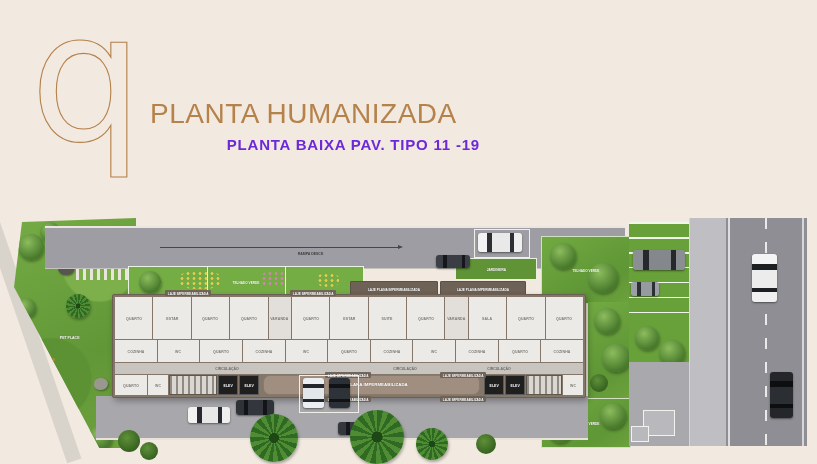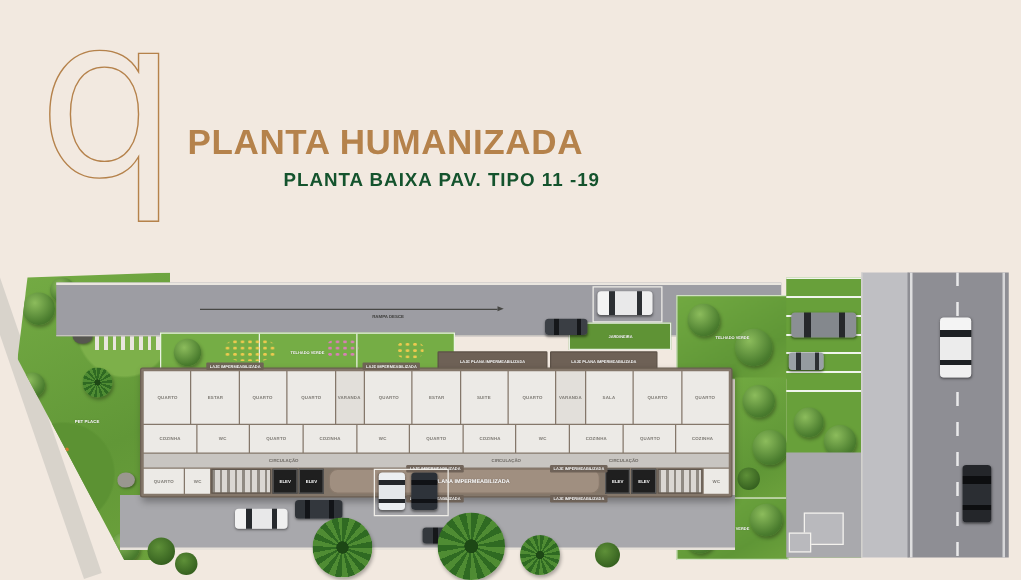--- a/index.html
+++ b/index.html
@@ -2,24 +2,24 @@
 <html><head>
 <meta charset="utf-8">
 <style>
   html,body{margin:0;padding:0}
   #scene{position:relative;width:817px;height:464px;background:#f2e9e0;overflow:hidden;
          font-family:"Liberation Sans",sans-serif}
   .abs{position:absolute}
 
   
   #logo{position:absolute;left:22px;top:2px;pointer-events:none}
-  #title{position:absolute;left:150px;top:98px;font-size:28px;font-weight:700;
+  #title{position:absolute;left:150px;top:98px;font-size:28px;font-weight:400;
          letter-spacing:.5px;color:#b5824b}
   #subtitle{position:absolute;left:150px;top:136px;width:330px;text-align:right;
-            font-size:15px;font-weight:600;letter-spacing:.8px;color:#14532d}
+            font-size:15px;font-weight:600;letter-spacing:.8px;color:#6d28d9}
 
   
   .t{display:inline-block;white-space:nowrap;transform-origin:center;line-height:1}
   .t45{font-size:8px;transform:scale(.55)}
   .t4{font-size:7px;transform:scale(.5)}
   .t35{font-size:7px;transform:scale(.45)}
   .wlbl{color:#fff;font-weight:bold;text-shadow:0 0 2px rgba(0,0,0,.4)}
   .dlbl{color:#3d3d3b;font-weight:bold}
 
   

